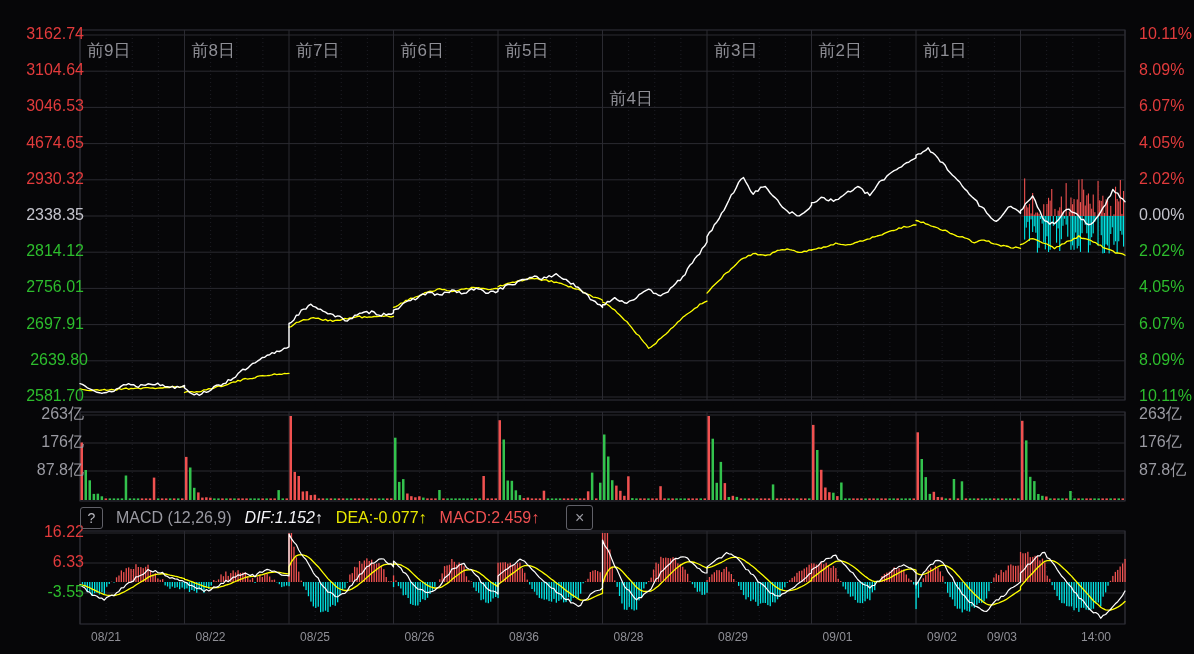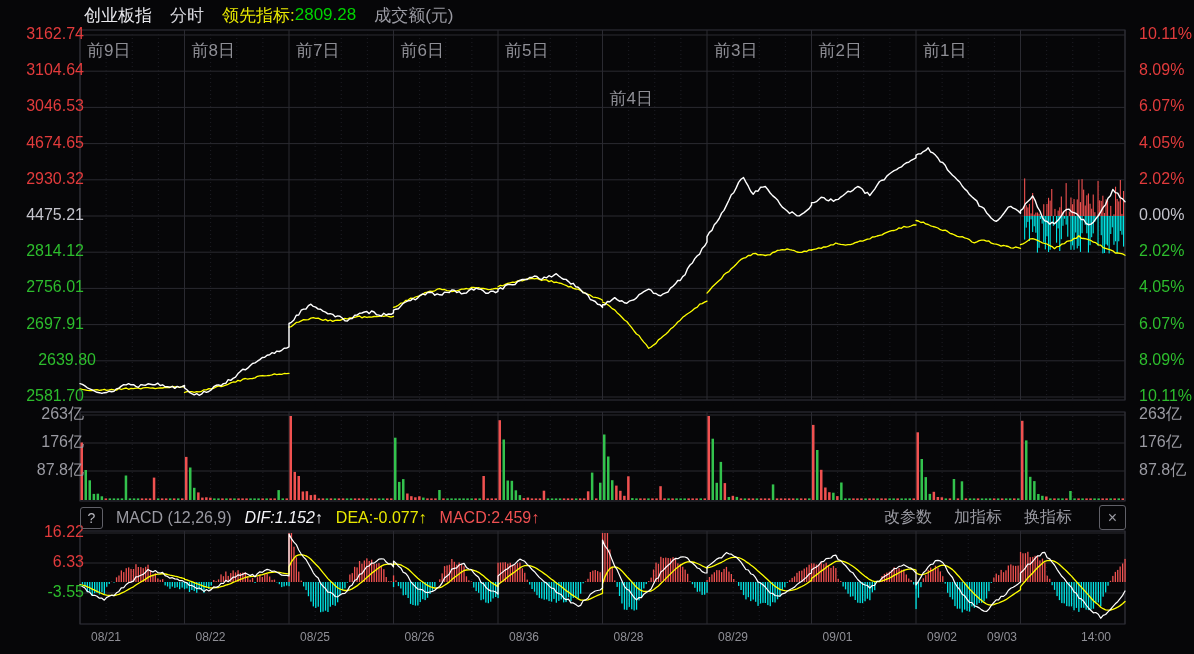--- a/index.html
+++ b/index.html
@@ -17,29 +17,20 @@
             justify-content:center;font-size:14px;color:#b9b9c0;cursor:pointer;}
   .macd-actions{margin-left:auto;display:flex;gap:22px;color:#9a9aa2;cursor:pointer;}
   .macd-actions span{cursor:pointer;}
   .close-box{border:1px solid #606068;border-radius:3px;width:25px;height:23px;display:flex;align-items:center;
              justify-content:center;color:#9a9aa2;font-size:16px;cursor:pointer;margin-left:14px;}
 </style>
 </head>
 <body>
 
 <div class="app">
-  <div class="header">
-    <span class="t-white">创业板指</span>
-    <span class="t-white2">分时</span>
-    <span style="display:flex;align-items:center;">
-      <span class="t-yellow">领先指标:</span>
-      <span class="t-green">2809.28</span>
-    </span>
-    <span class="t-gray">成交额(元)</span>
-  </div>
 
   <svg id="chart" width="1194" height="654" viewBox="0 0 1194 654">
       <rect x="80" y="30" width="1045" height="370" fill="none" stroke="#33333c" stroke-width="1"></rect>
       <line x1="80" y1="35" x2="1125" y2="35" stroke="#2a2a31" stroke-width="1"></line>
       <line x1="80" y1="71.2" x2="1125" y2="71.2" stroke="#2a2a31" stroke-width="1"></line>
       <line x1="80" y1="107.4" x2="1125" y2="107.4" stroke="#2a2a31" stroke-width="1"></line>
       <line x1="80" y1="143.60000000000002" x2="1125" y2="143.60000000000002" stroke="#2a2a31" stroke-width="1"></line>
       <line x1="80" y1="179.8" x2="1125" y2="179.8" stroke="#2a2a31" stroke-width="1"></line>
       <line x1="80" y1="216" x2="1125" y2="216" stroke="#2a2a31" stroke-width="1"></line>
       <line x1="80" y1="252.20000000000002" x2="1125" y2="252.20000000000002" stroke="#2a2a31" stroke-width="1"></line>
@@ -999,25 +990,25 @@
       <polyline points="1020.5,244.7 1022.9,243.9 1025.4,242.5 1027.8,240.8 1030.2,238.9 1032.7,238.7 1035.1,239.4 1037.5,240.4 1039.9,241.5 1042.4,242.8 1044.8,243.5 1047.2,244.2 1049.7,245.6 1052.1,246.6 1054.5,248.7 1057.0,246.6 1059.4,246.3 1061.8,244.1 1064.2,243.7 1066.7,241.4 1069.1,240.9 1071.5,240.6 1074.0,238.4 1076.4,238.3 1078.8,235.8 1081.3,238.3 1083.7,238.5 1086.1,238.8 1088.5,239.6 1091.0,240.5 1093.4,242.2 1095.8,242.7 1098.3,244.8 1100.7,245.1 1103.1,247.6 1105.6,248.3 1108.0,249.1 1110.4,249.9 1112.8,250.8 1115.3,253.0 1117.7,253.0 1120.1,253.3 1122.6,253.9 1125.0,255.2" fill="none" stroke="#ffff00" stroke-width="1.3" stroke-linejoin="round" stroke-linecap="round"></polyline>
       <polyline points="80.0,383.6 82.4,384.3 84.9,385.9 87.3,387.8 89.7,388.8 92.2,389.8 94.6,391.2 97.0,392.3 99.4,392.7 101.9,393.4 104.3,392.7 106.7,392.5 109.2,391.2 111.6,391.8 114.0,391.2 116.5,388.8 118.9,388.1 121.3,386.1 123.7,384.6 126.2,384.9 128.6,383.6 131.0,384.8 133.5,384.7 135.9,386.3 138.3,387.4 140.8,384.6 143.2,385.0 145.6,385.2 148.0,383.8 150.5,384.3 152.9,384.8 155.3,384.7 157.8,383.2 160.2,385.5 162.6,384.8 165.1,386.8 167.5,386.7 169.9,387.3 172.3,386.4 174.8,388.4 177.2,386.4 179.6,387.4 182.1,386.7 184.5,385.4 184.5,388.0 186.9,389.8 189.4,392.3 191.8,393.6 194.2,394.8 196.7,393.6 199.1,395.3 201.5,394.2 203.9,391.4 206.4,392.3 208.8,391.5 211.2,389.9 213.7,386.7 216.1,385.3 218.5,384.9 221.0,385.7 223.4,383.6 225.8,383.3 228.2,379.6 230.7,380.4 233.1,378.4 235.5,377.1 238.0,373.6 240.4,371.4 242.8,369.3 245.3,369.8 247.7,368.2 250.1,365.7 252.5,363.5 255.0,362.9 257.4,361.2 259.8,359.6 262.3,357.5 264.7,357.2 267.1,355.2 269.6,354.8 272.0,352.7 274.4,353.4 276.8,351.1 279.3,351.5 281.7,350.3 284.1,348.3 286.6,348.1 289.0,346.8 289.0,323.5 291.4,322.3 293.9,320.0 296.3,315.3 298.7,315.0 301.2,310.2 303.6,309.1 306.0,309.0 308.4,305.7 310.9,304.2 313.3,306.4 315.7,307.1 318.2,309.1 320.6,309.2 323.0,311.1 325.5,312.1 327.9,313.9 330.3,313.6 332.7,314.3 335.2,316.8 337.6,315.9 340.0,316.3 342.5,318.3 344.9,320.8 347.3,321.1 349.8,318.7 352.2,318.5 354.6,315.3 357.0,315.1 359.5,313.2 361.9,313.0 364.3,312.0 366.8,311.5 369.2,313.6 371.6,311.0 374.1,312.0 376.5,314.7 378.9,315.1 381.3,316.0 383.8,313.3 386.2,315.0 388.6,314.0 391.1,314.3 393.5,312.8 393.5,310.1 395.9,309.2 398.4,308.8 400.8,306.1 403.2,303.3 405.7,302.0 408.1,300.8 410.5,300.6 412.9,298.5 415.4,299.8 417.8,297.9 420.2,295.3 422.7,293.9 425.1,294.9 427.5,292.5 430.0,292.3 432.4,292.6 434.8,295.2 437.2,293.9 439.7,294.8 442.1,295.0 444.5,292.1 447.0,292.4 449.4,292.5 451.8,289.9 454.3,290.3 456.7,292.6 459.1,291.6 461.5,293.9 464.0,293.3 466.4,293.1 468.8,290.6 471.3,288.7 473.7,290.1 476.1,288.2 478.6,289.0 481.0,289.4 483.4,290.9 485.8,293.2 488.3,293.2 490.7,291.2 493.1,291.1 495.6,292.7 498.0,291.3 498.0,289.5 500.4,287.8 502.9,289.1 505.3,285.5 507.7,284.5 510.2,284.6 512.6,284.7 515.0,284.5 517.4,281.7 519.9,280.5 522.3,279.5 524.7,279.5 527.2,279.5 529.6,277.5 532.0,277.5 534.5,276.0 536.9,276.5 539.3,278.8 541.7,279.5 544.2,277.1 546.6,277.8 549.0,275.7 551.5,277.0 553.9,275.2 556.3,273.7 558.8,276.0 561.2,277.8 563.6,279.3 566.0,279.4 568.5,281.6 570.9,284.0 573.3,283.3 575.8,286.8 578.2,287.3 580.6,289.7 583.1,292.8 585.5,293.1 587.9,295.1 590.3,299.5 592.8,300.3 595.2,301.5 597.6,304.3 600.1,304.7 602.5,307.4 602.5,304.7 604.9,304.7 607.4,301.5 609.8,301.7 612.2,299.6 614.7,297.6 617.1,299.6 619.5,301.2 621.9,300.7 624.4,302.8 626.8,303.3 629.2,301.2 631.7,300.4 634.1,299.8 636.5,297.9 639.0,294.7 641.4,293.3 643.8,291.7 646.2,290.3 648.7,289.2 651.1,290.1 653.5,293.4 656.0,293.5 658.4,295.3 660.8,295.8 663.3,293.8 665.7,292.9 668.1,292.0 670.5,288.1 673.0,286.2 675.4,283.8 677.8,280.5 680.3,280.5 682.7,276.6 685.1,274.7 687.6,268.6 690.0,265.0 692.4,263.0 694.8,258.6 697.3,255.8 699.7,254.1 702.1,248.4 704.6,246.1 707.0,242.0 707.0,236.6 709.4,232.4 711.9,230.4 714.3,224.7 716.7,222.2 719.2,218.5 721.6,213.1 724.0,210.4 726.4,205.4 728.9,200.2 731.3,194.8 733.7,192.8 736.2,187.9 738.6,182.4 741.0,179.3 743.5,177.5 745.9,182.1 748.3,186.2 750.7,191.2 753.2,194.3 755.6,190.9 758.0,191.2 760.5,187.3 762.9,187.1 765.3,186.5 767.8,189.5 770.2,193.0 772.6,195.6 775.0,197.6 777.5,199.9 779.9,204.0 782.3,207.1 784.8,209.0 787.2,211.0 789.6,213.5 792.1,211.9 794.5,213.7 796.9,215.7 799.3,215.9 801.8,214.1 804.2,212.6 806.6,210.6 809.1,208.6 811.5,205.2 811.5,202.6 813.9,202.6 816.4,201.7 818.8,199.5 821.2,197.3 823.7,197.6 826.1,199.8 828.5,200.9 830.9,198.9 833.4,201.3 835.8,199.7 838.2,199.4 840.7,197.1 843.1,195.5 845.5,193.5 848.0,191.3 850.4,191.9 852.8,190.4 855.2,188.1 857.7,186.5 860.1,187.5 862.5,189.3 865.0,193.4 867.4,192.3 869.8,195.5 872.3,192.1 874.7,189.1 877.1,185.2 879.5,181.5 882.0,180.2 884.4,179.7 886.8,176.1 889.3,174.0 891.7,172.3 894.1,170.6 896.6,169.6 899.0,167.8 901.4,166.9 903.8,164.5 906.3,162.8 908.7,162.3 911.1,160.3 913.6,159.1 916.0,157.8 916.0,155.1 918.4,153.9 920.9,153.8 923.3,151.6 925.7,150.4 928.2,147.8 930.6,152.0 933.0,152.9 935.4,155.1 937.9,158.0 940.3,161.8 942.7,162.5 945.2,165.2 947.6,170.1 950.0,172.6 952.5,175.2 954.9,177.3 957.3,179.9 959.7,182.0 962.2,186.0 964.6,188.9 967.0,190.9 969.5,194.6 971.9,196.8 974.3,198.9 976.8,200.9 979.2,206.1 981.6,206.9 984.0,208.3 986.5,212.7 988.9,215.2 991.3,218.3 993.8,220.3 996.2,221.4 998.6,219.6 1001.1,216.9 1003.5,213.8 1005.9,210.5 1008.3,207.2 1010.8,206.4 1013.2,208.2 1015.6,209.2 1018.1,210.9 1020.5,213.3 1020.5,210.6 1022.9,208.7 1025.4,203.7 1027.8,201.5 1030.2,199.3 1032.7,196.0 1035.1,200.3 1037.5,207.2 1039.9,211.0 1042.4,217.6 1044.8,220.9 1047.2,221.5 1049.7,224.1 1052.1,222.2 1054.5,223.8 1057.0,221.2 1059.4,218.6 1061.8,215.2 1064.2,211.2 1066.7,209.4 1069.1,209.3 1071.5,211.9 1074.0,212.6 1076.4,213.6 1078.8,216.1 1081.3,219.6 1083.7,219.5 1086.1,223.5 1088.5,224.7 1091.0,224.1 1093.4,222.2 1095.8,218.8 1098.3,215.7 1100.7,211.8 1103.1,207.5 1105.6,204.6 1108.0,198.3 1110.4,195.8 1112.8,189.4 1115.3,192.6 1117.7,193.1 1120.1,197.6 1122.6,198.9 1125.0,201.7" fill="none" stroke="#ffffff" stroke-width="1.4" stroke-linejoin="round" stroke-linecap="round"></polyline>
     </svg>
 
   <div id="labels">
       <div class="axlab" style="left: 0px; width: 76px; text-align: right; top: 25px; color: rgb(226, 59, 60);">3162.74</div>
       <div class="axlab" style="left: 0px; width: 76px; text-align: right; top: 61.2px; color: rgb(226, 59, 60);">3104.64</div>
       <div class="axlab" style="left: 0px; width: 76px; text-align: right; top: 97.4px; color: rgb(226, 59, 60);">3046.53</div>
       <div class="axlab" style="left: 0px; width: 76px; text-align: right; top: 133.6px; color: rgb(226, 59, 60);">4674.65</div>
       <div class="axlab" style="left: 0px; width: 76px; text-align: right; top: 169.8px; color: rgb(226, 59, 60);">2930.32</div>
-      <div class="axlab" style="left: 0px; width: 76px; text-align: right; top: 206px; color: rgb(196, 196, 204);">4475.21</div>
+      <div class="axlab" style="left: 0px; width: 76px; text-align: right; top: 206px; color: rgb(196, 196, 204);">2338.35</div>
       <div class="axlab" style="left: 0px; width: 76px; text-align: right; top: 242.2px; color: rgb(45, 189, 45);">2814.12</div>
       <div class="axlab" style="left: 0px; width: 76px; text-align: right; top: 278.4px; color: rgb(45, 189, 45);">2756.01</div>
       <div class="axlab" style="left: 0px; width: 76px; text-align: right; top: 314.6px; color: rgb(45, 189, 45);">2697.91</div>
-      <div class="axlab" style="left: 12px; width: 76px; text-align: right; top: 350.8px; color: rgb(45, 189, 45);">2639.80</div>
+      <div class="axlab" style="left: 4px; width: 76px; text-align: right; top: 350.8px; color: rgb(45, 189, 45);">2639.80</div>
       <div class="axlab" style="left: 0px; width: 76px; text-align: right; top: 387px; color: rgb(45, 189, 45);">2581.70</div>
       <div class="axlab" style="left: 1131px; top: 25px; color: rgb(226, 59, 60);">10.11%</div>
       <div class="axlab" style="left: 1131px; top: 61.2px; color: rgb(226, 59, 60);">8.09%</div>
       <div class="axlab" style="left: 1131px; top: 97.4px; color: rgb(226, 59, 60);">6.07%</div>
       <div class="axlab" style="left: 1131px; top: 133.6px; color: rgb(226, 59, 60);">4.05%</div>
       <div class="axlab" style="left: 1131px; top: 169.8px; color: rgb(226, 59, 60);">2.02%</div>
       <div class="axlab" style="left: 1131px; top: 206px; color: rgb(196, 196, 204);">0.00%</div>
       <div class="axlab" style="left: 1131px; top: 242.2px; color: rgb(45, 189, 45);">2.02%</div>
       <div class="axlab" style="left: 1131px; top: 278.4px; color: rgb(45, 189, 45);">4.05%</div>
       <div class="axlab" style="left: 1131px; top: 314.6px; color: rgb(45, 189, 45);">6.07%</div>
@@ -1053,20 +1044,15 @@
       <div class="datelab" style="left: 960px; top: 630px;">09/03</div>
       <div class="datelab" style="left: 1054px; top: 630px;">14:00</div>
     </div>
 
   <div class="macdbar">
     <span class="help-box">?</span>
     <span class="t-gray">MACD (12,26,9)</span>
     <span class="t-dif">DIF:1.152↑</span>
     <span class="t-yellow">DEA:-0.077↑</span>
     <span class="t-red">MACD:2.459↑</span>
-    <span class="macd-actions" id="macd-actions">
-        <span>改参数</span>
-        <span>加指标</span>
-        <span>换指标</span>
-      </span>
     <span class="close-box">×</span>
   </div>
 </div>
 
 </body></html>

